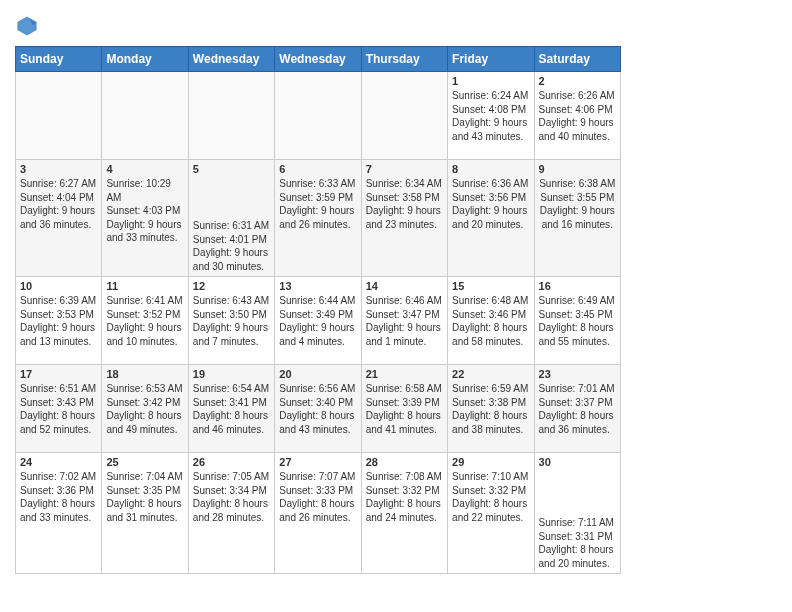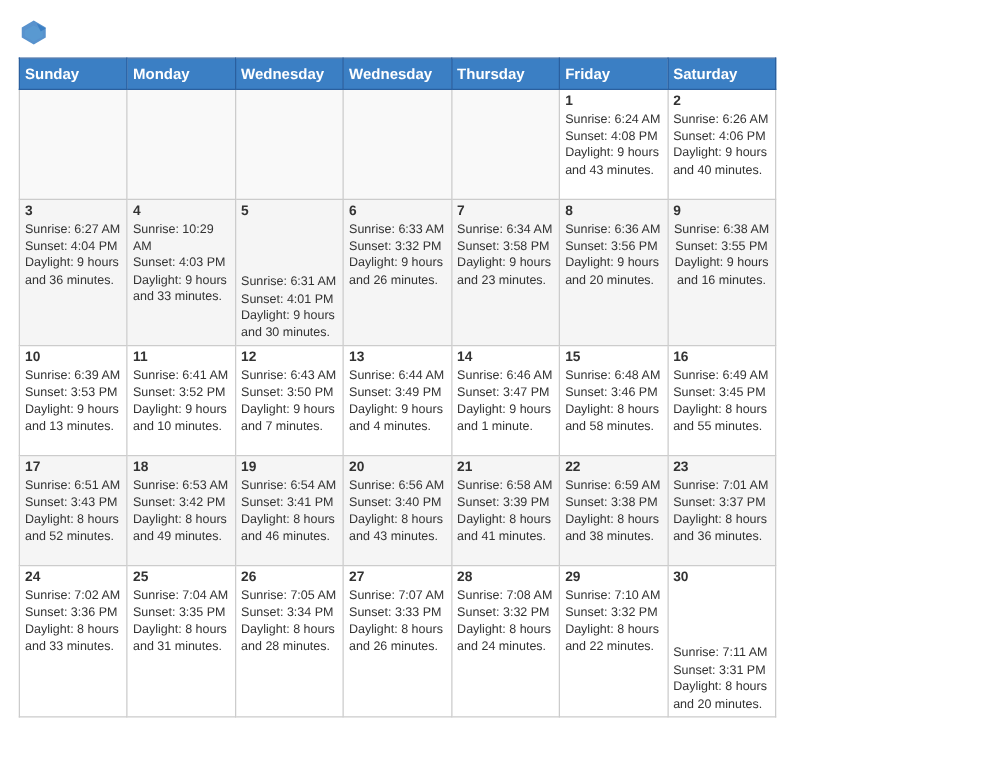--- a/index.html
+++ b/index.html
@@ -170,21 +170,21 @@
           <td>
             <span class="day-num">5</span>
             <div class="day-info" style="white-space: pre-line; margin-top: 44px;">Sunrise: 6:31 AM
 Sunset: 4:01 PM
 Daylight: 9 hours
 and 30 minutes.</div>
           </td>
           <td>
             <span class="day-num">6</span>
             <div class="day-info" style="white-space: pre-line;">Sunrise: 6:33 AM
-Sunset: 3:32 PM
+Sunset: 3:59 PM
 Daylight: 9 hours
 and 26 minutes.</div>
           </td>
           <td>
             <span class="day-num">7</span>
             <div class="day-info" style="white-space: pre-line;">Sunrise: 6:34 AM
 Sunset: 3:58 PM
 Daylight: 9 hours
 and 23 minutes.</div>
           </td>

